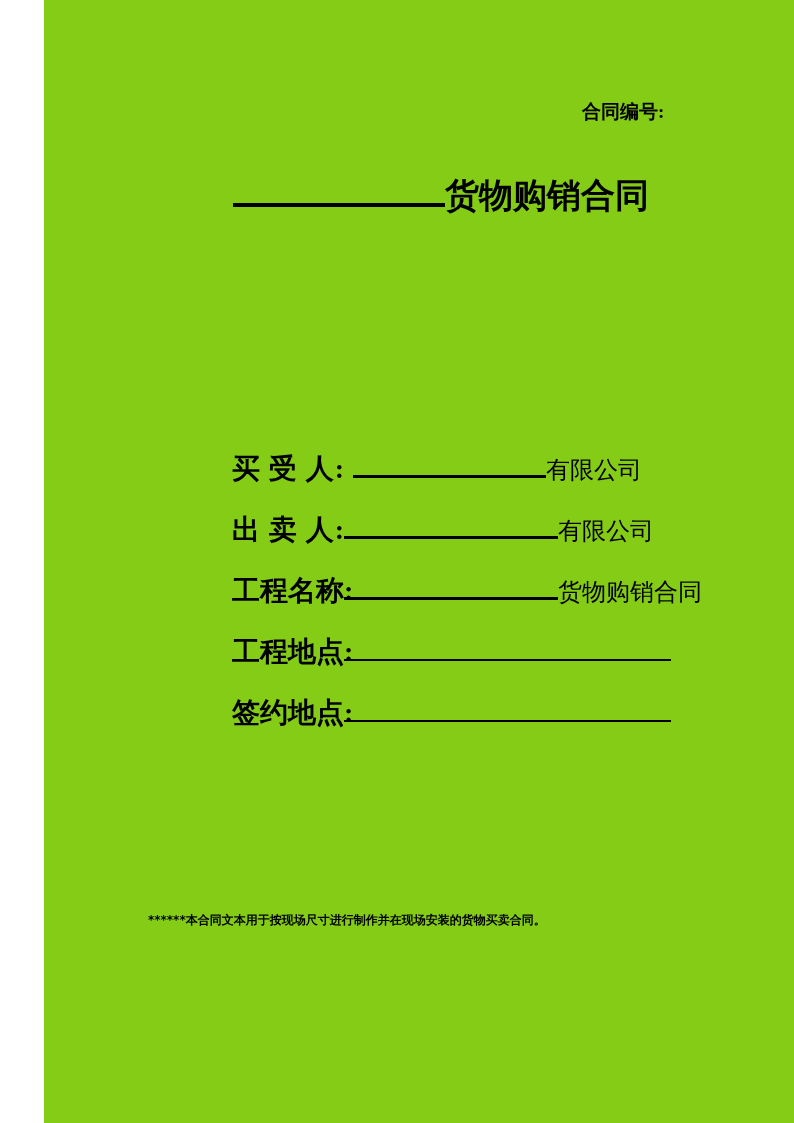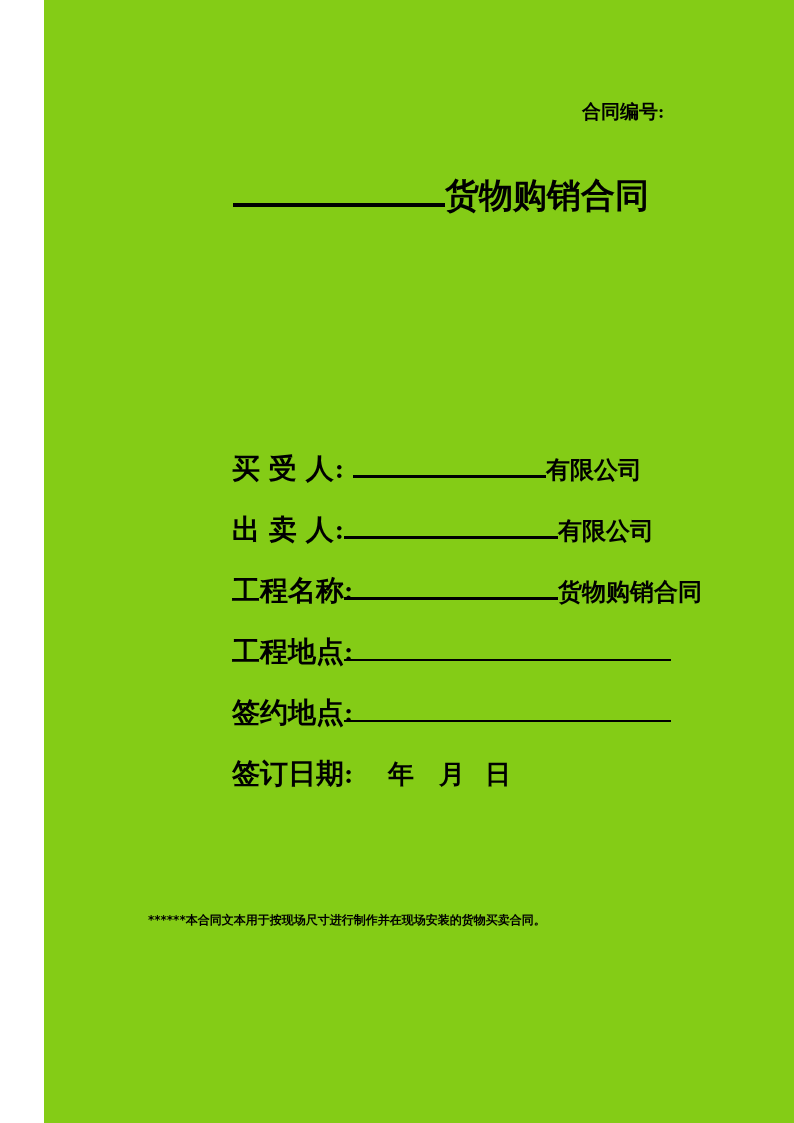--- a/index.html
+++ b/index.html
@@ -74,21 +74,21 @@
     display: inline-block;
     height: 10px;
     border-bottom: 3px solid #000000;
   }
   .fblank.thin { border-bottom-width: 2px; }
   .b-buyer  { width: 193px; margin-left: 9px; }
   .b-mid    { width: 214px; }
   .b-wide   { width: 327px; }
   .fsuffix {
     font-size: 24px;
-    font-weight: bold;
+    font-weight: normal;
   }
   .date-part { font-size: 26px; font-weight: bold; }
   .date-year  { margin-left: 44px; }
   .date-month { margin-left: 25px; }
   .date-day   { margin-left: 20px; }
   
   .footnote {
     position: absolute;
     left: 104px;
     top: 912px;
@@ -124,21 +124,18 @@
     </div>
 
     <div class="frow">
       <span class="flabel">工程地点:</span><span class="fblank b-wide thin"></span><span class="fsuffix"></span>
     </div>
 
     <div class="frow">
       <span class="flabel">签约地点:</span><span class="fblank b-wide thin"></span><span class="fsuffix"></span>
     </div>
 
-    <div class="frow">
-      <span class="flabel">签订日期:</span><span class="date-part date-year">年</span><span class="date-part date-month">月</span><span class="date-part date-day">日</span>
-    </div>
 
   </div>
 
   <div class="footnote">******本合同文本用于按现场尺寸进行制作并在现场安装的货物买卖合同。</div>
 
 </div>
 
 </body></html>

